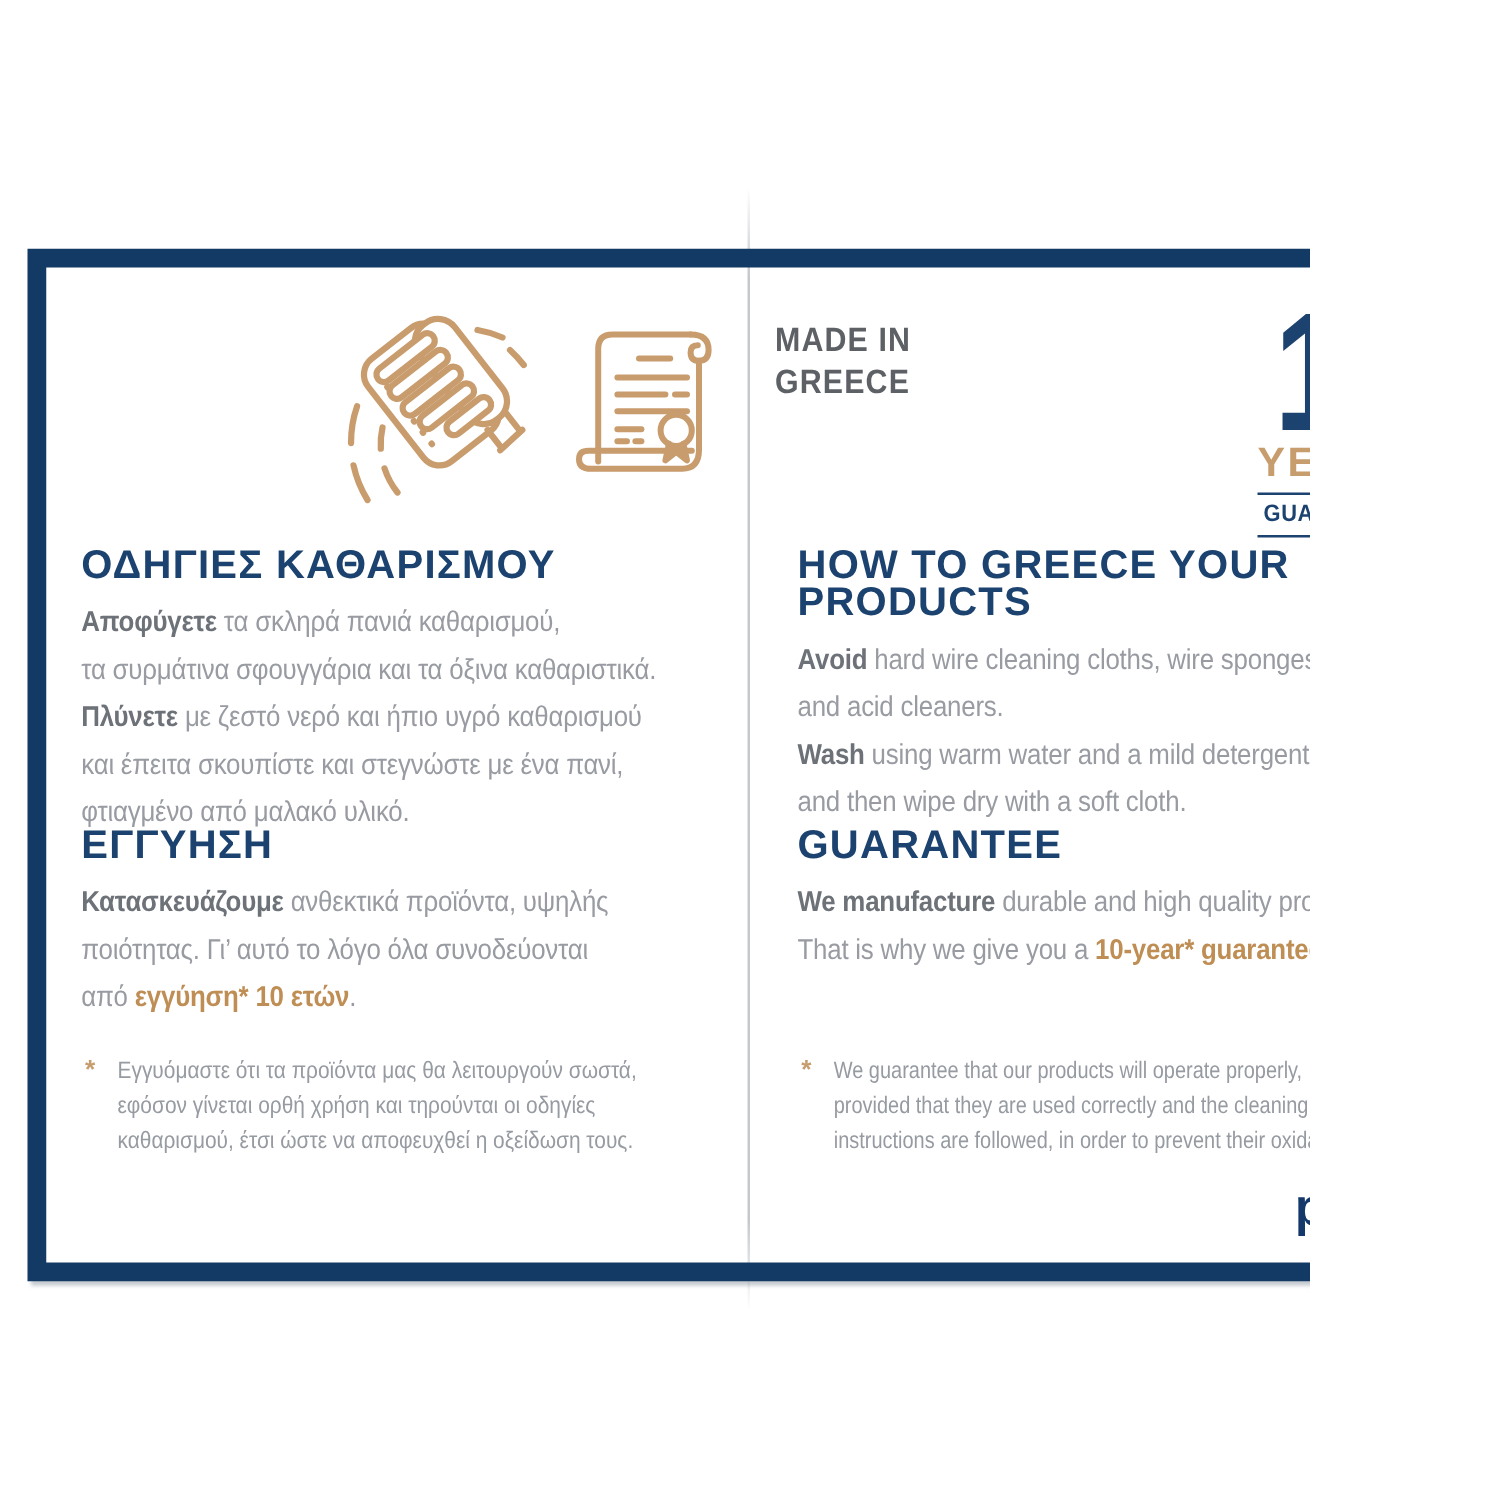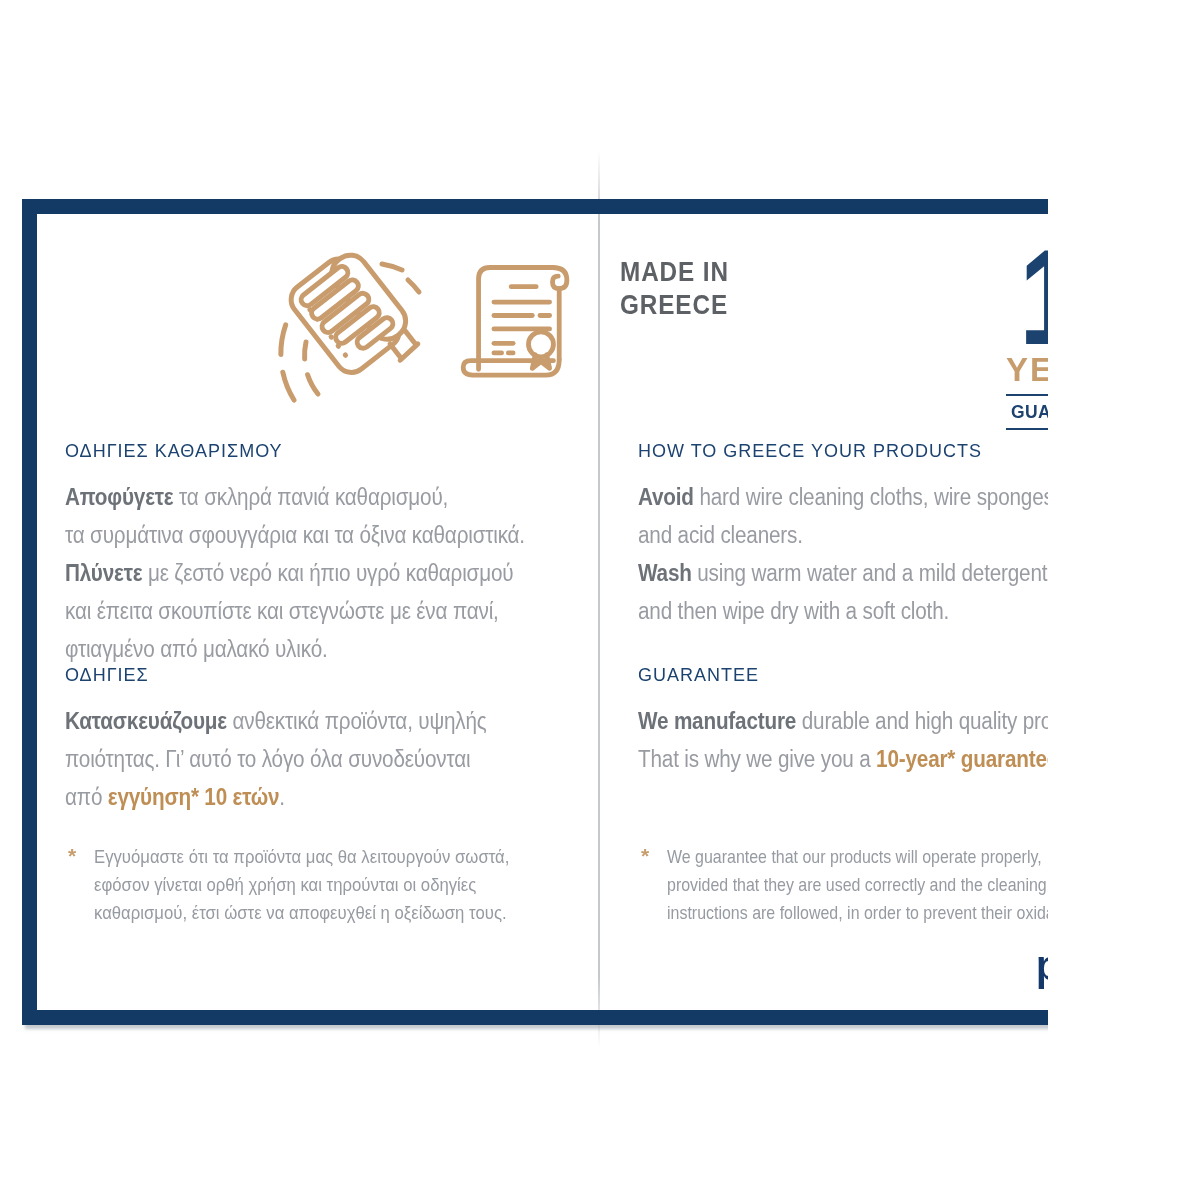--- a/index.html
+++ b/index.html
@@ -31,21 +31,21 @@
   .badge-10{font-size:135px;line-height:104px;font-weight:bold;color:#1c4370;letter-spacing:-6px;
             transform:scaleX(.78);transform-origin:50% 0;}
   .badge-years{margin-top:2px;font-size:33px;line-height:36px;font-weight:bold;color:#c79d6e;letter-spacing:2px;}
   .badge-rule{height:2px;background:#1c4370;margin:6px 0 5px;}
   .badge-guarantee{font-size:19px;line-height:21px;font-weight:bold;color:#1c4370;letter-spacing:.5px;
                    transform:scaleX(.92);transform-origin:50% 0;}
   .badge-rule.bottom{margin-top:6px;}
 
   
   .sec{width:535px;}
-  .heading{margin:0 0 12px 0;font-size:18px;line-height:30px;font-weight:normal;color:#1c4370;letter-spacing:1px;}
+  .heading{margin:0 0 12px 0;font-size:32px;line-height:30px;font-weight:bold;color:#1c4370;letter-spacing:1px;}
   .body{margin:0;font-size:23px;line-height:38px;color:#989ba1;white-space:pre-line;letter-spacing:-.2px;
         transform:scaleX(.9);transform-origin:0 0;}
   .lead{color:#6d7278;font-weight:bold;}
   .gold{color:#bf8e55;font-weight:bold;}
 
   .sec-gr-clean{left:65px;top:436px;}
   .sec-en-clean{left:638px;top:436px;}
   .sec-gr-guar{left:65px;top:660px;}
   .sec-en-guar{left:638px;top:660px;}
 
@@ -134,21 +134,21 @@
 
   <section class="abs sec sec-en-clean">
     <h2 class="heading">HOW TO GREECE YOUR PRODUCTS</h2>
     <p class="body"><span class="lead">Avoid</span><span> hard wire cleaning cloths, wire sponges
 and acid cleaners.
 </span><span class="lead">Wash</span><span> using warm water and a mild detergent
 and then wipe dry with a soft cloth.</span></p>
   </section>
 
   <section class="abs sec sec-gr-guar">
-    <h2 class="heading">ΟΔΗΓΙΕΣ</h2>
+    <h2 class="heading">ΕΓΓΥΗΣΗ</h2>
     <p class="body"><span class="lead">Κατασκευάζουμε</span><span> ανθεκτικά προϊόντα, υψηλής
 ποιότητας. Γι’ αυτό το λόγο όλα συνοδεύονται
 από </span><span class="gold">εγγύηση* 10 ετών</span><span>.</span></p>
   </section>
 
   <section class="abs sec sec-en-guar">
     <h2 class="heading">GUARANTEE</h2>
     <p class="body"><span class="lead">We manufacture</span><span> durable and high quality products.
 That is why we give you a </span><span class="gold">10-year* guarantee</span><span>.</span></p>
   </section>

